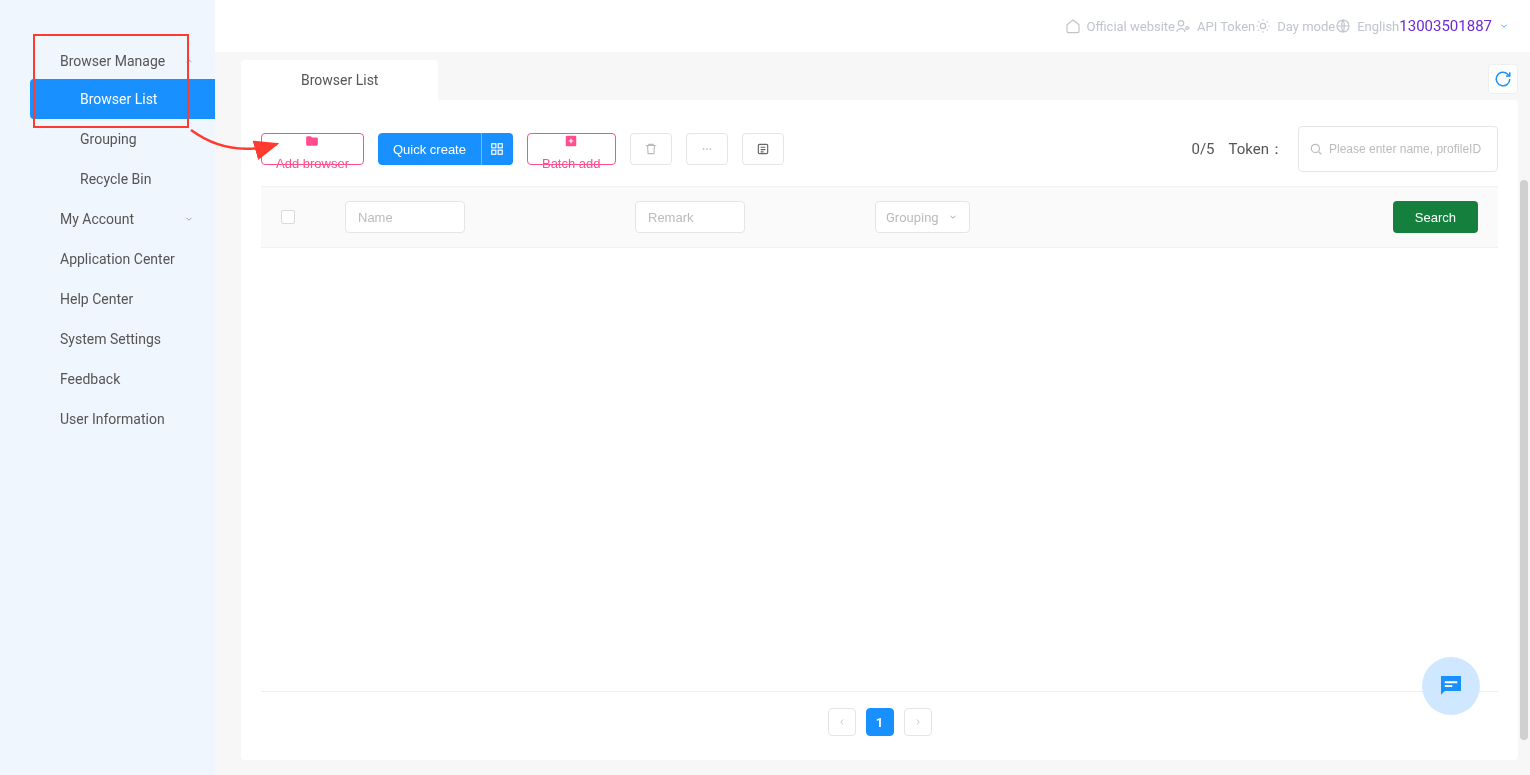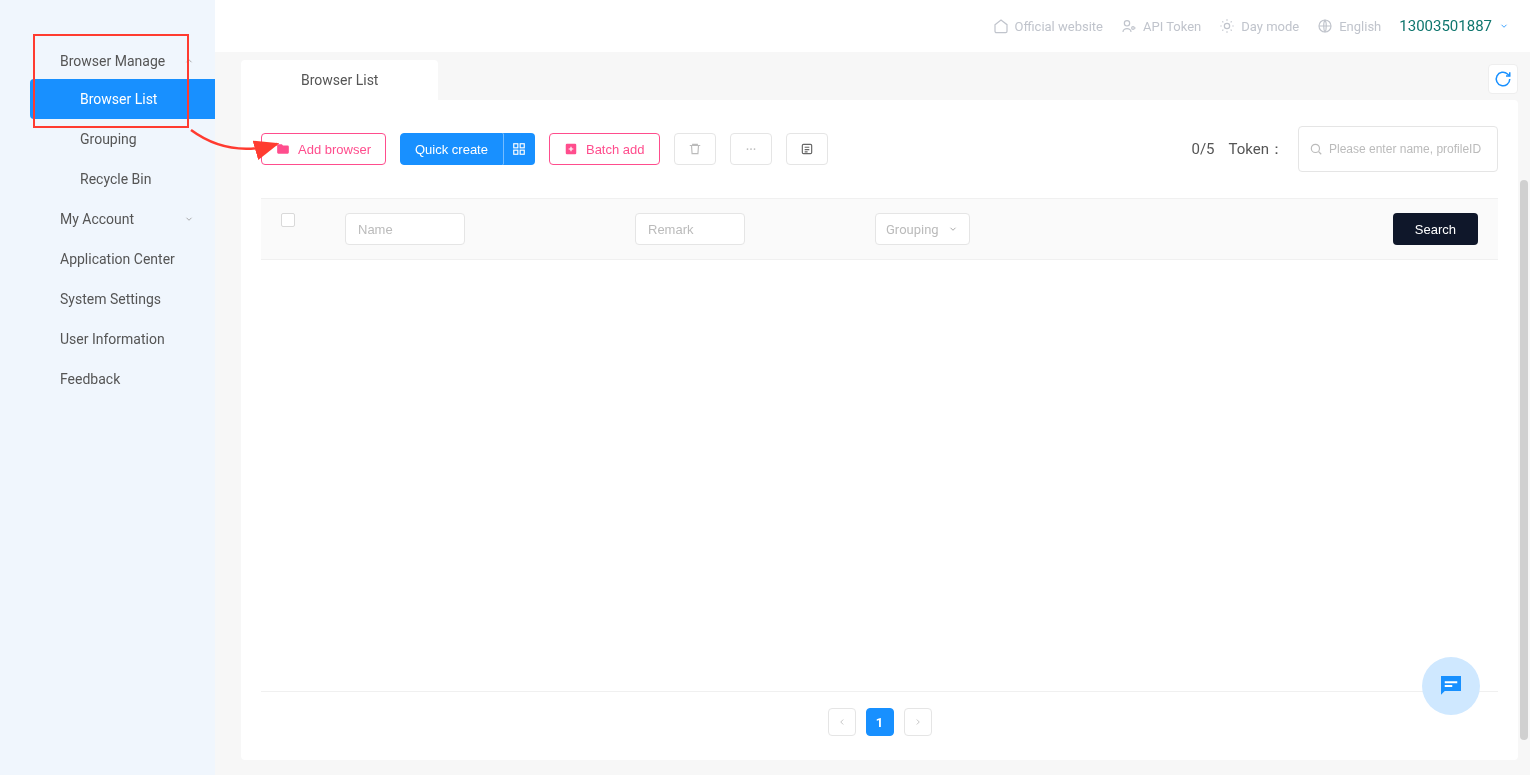--- a/index.html
+++ b/index.html
@@ -73,40 +73,39 @@
       z-index: 6;
       pointer-events: none;
     }
     .main { flex: 1; display: flex; flex-direction: column; }
     .topbar {
       height: 52px;
       display: flex;
       align-items: center;
       justify-content: flex-end;
       padding: 0 20px;
-      gap: 18px;
       color: #c0c4cc;
       font-size: 13px;
     }
     .topbar-item {
       display: inline-flex;
       align-items: center;
       gap: 6px;
       cursor: pointer;
     }
     .topbar-item .ico {
       width: 16px;
       height: 16px;
       display: inline-flex;
       align-items: center;
       justify-content: center;
     }
     .topbar-item .ico svg { width: 16px; height: 16px; }
     .account-id {
-      color: #0f766e;
+      color: #6d28d9;
       font-size: 15px;
       display: inline-flex;
       align-items: center;
       gap: 6px;
     }
     .content-wrap {
       background: #f7f7f7;
       flex: 1;
       position: relative;
       padding: 0;
@@ -159,21 +158,21 @@
       height: 32px;
       padding: 0 14px;
       border-radius: 4px;
       font-size: 13px;
       display: inline-flex;
       align-items: center;
       gap: 8px;
       cursor: pointer;
       background: #fff;
     }
-    .btn.pink { border: 1px solid #ff4d8d; color: #ff4d8d; }
+    .btn.pink { border: 1px solid #ff4d8d; color: #ff4d8d; flex-direction: column; }
     .btn.blue { border: 1px solid #1890ff; color: #1890ff; }
     .btn.blue-fill { border: 1px solid #1890ff; background:#1890ff; color: #fff; }
     .btn.icon-only {
       width: 42px;
       justify-content: center;
       border: 1px solid #e5e5e5;
       color: #bbb;
       padding: 0;
     }
     .btn-group { display: inline-flex; }
@@ -212,23 +211,23 @@
       width: 100%;
       font-size: 12px;
       color: #333;
     }
     .search-box input::placeholder { color: #bbb; }
     .filter-row {
       background: #fafafa;
       border-top: 1px solid #f0f0f0;
       border-bottom: 1px solid #f0f0f0;
       padding: 14px 20px;
-      margin: 12px 20px;
-      display: flex;
-      align-items: flex-start;
+      margin: 0 20px;
+      display: flex;
+      align-items: center;
       gap: 20px;
     }
     .checkbox {
       width: 14px;
       height: 14px;
       border: 1px solid #d9d9d9;
       border-radius: 2px;
       background: #fff;
       cursor: pointer;
     }
@@ -253,21 +252,21 @@
       gap: 8px;
       color: #bbb;
       font-size: 13px;
       cursor: pointer;
       min-width: 95px;
       background: #fff;
     }
     .search-btn {
       height: 32px;
       padding: 0 22px;
-      background: #0f172a;
+      background: #15803d;
       color: #fff;
       border: none;
       border-radius: 4px;
       font-size: 13px;
       cursor: pointer;
       margin-left: auto;
     }
     .pagination {
       display: flex;
       align-items: center;
@@ -356,27 +355,30 @@
       <span class="chevron-icon">
         <svg viewBox="0 0 24 24" fill="none" stroke="currentColor" stroke-width="2">
             <polyline points="6 9 12 15 18 9"></polyline>
           </svg>
       </span>
     </div>
     <div class="sidebar-top-item">
       <span>Application Center</span>
     </div>
     <div class="sidebar-top-item">
+      <span>Help Center</span>
+    </div>
+    <div class="sidebar-top-item">
       <span>System Settings</span>
+    </div>
+    <div class="sidebar-top-item">
+      <span>Feedback</span>
     </div>
     <div class="sidebar-top-item">
       <span>User Information</span>
-    </div>
-    <div class="sidebar-top-item">
-      <span>Feedback</span>
     </div>
   </aside>
 
   <main class="main">
     <div class="topbar">
       <div class="topbar-item">
         <span class="ico">
           <svg viewBox="0 0 24 24" fill="none" stroke="currentColor" stroke-width="1.8">
               <path d="M3 10l9-7 9 7v10a2 2 0 0 1-2 2H5a2 2 0 0 1-2-2z"></path>
             </svg>

